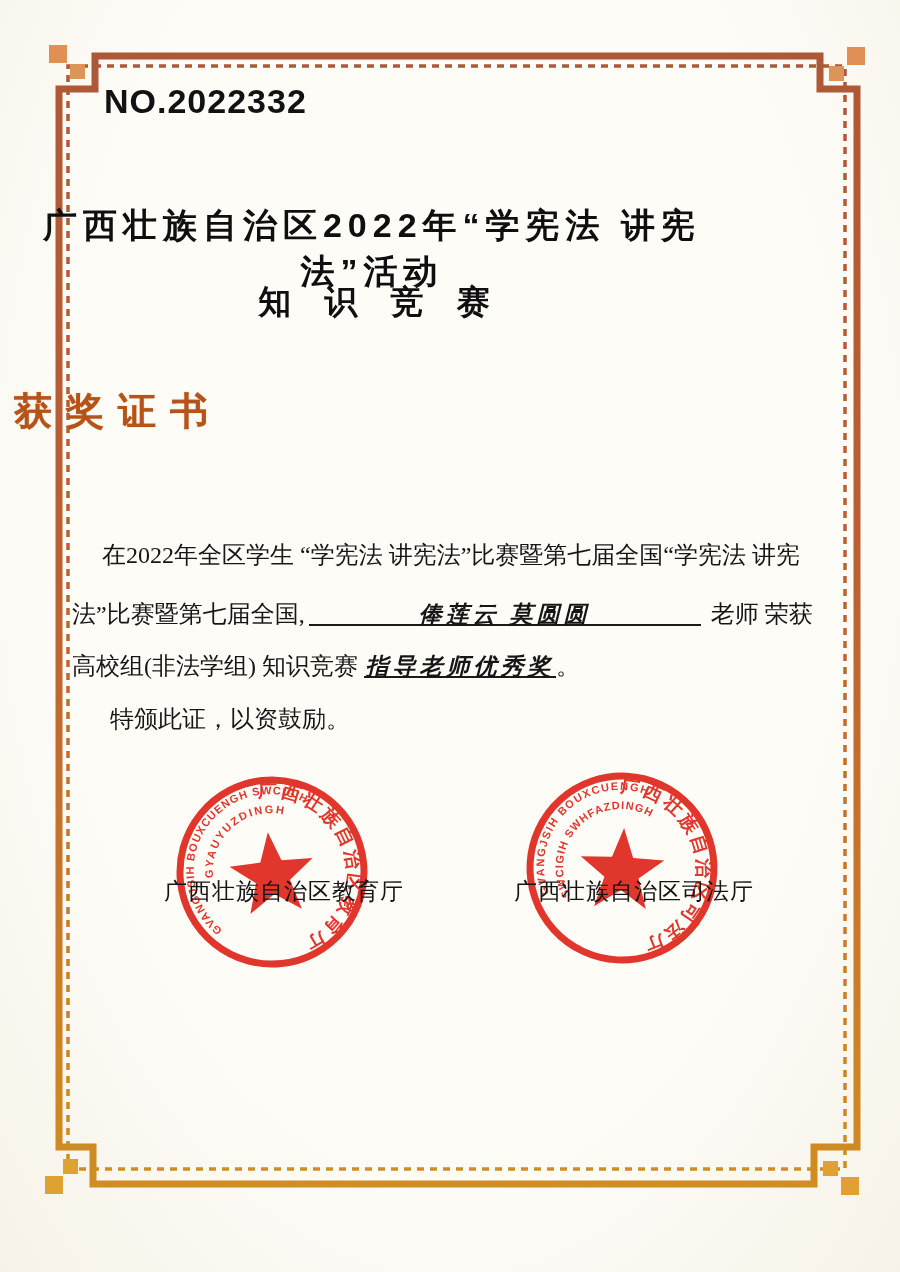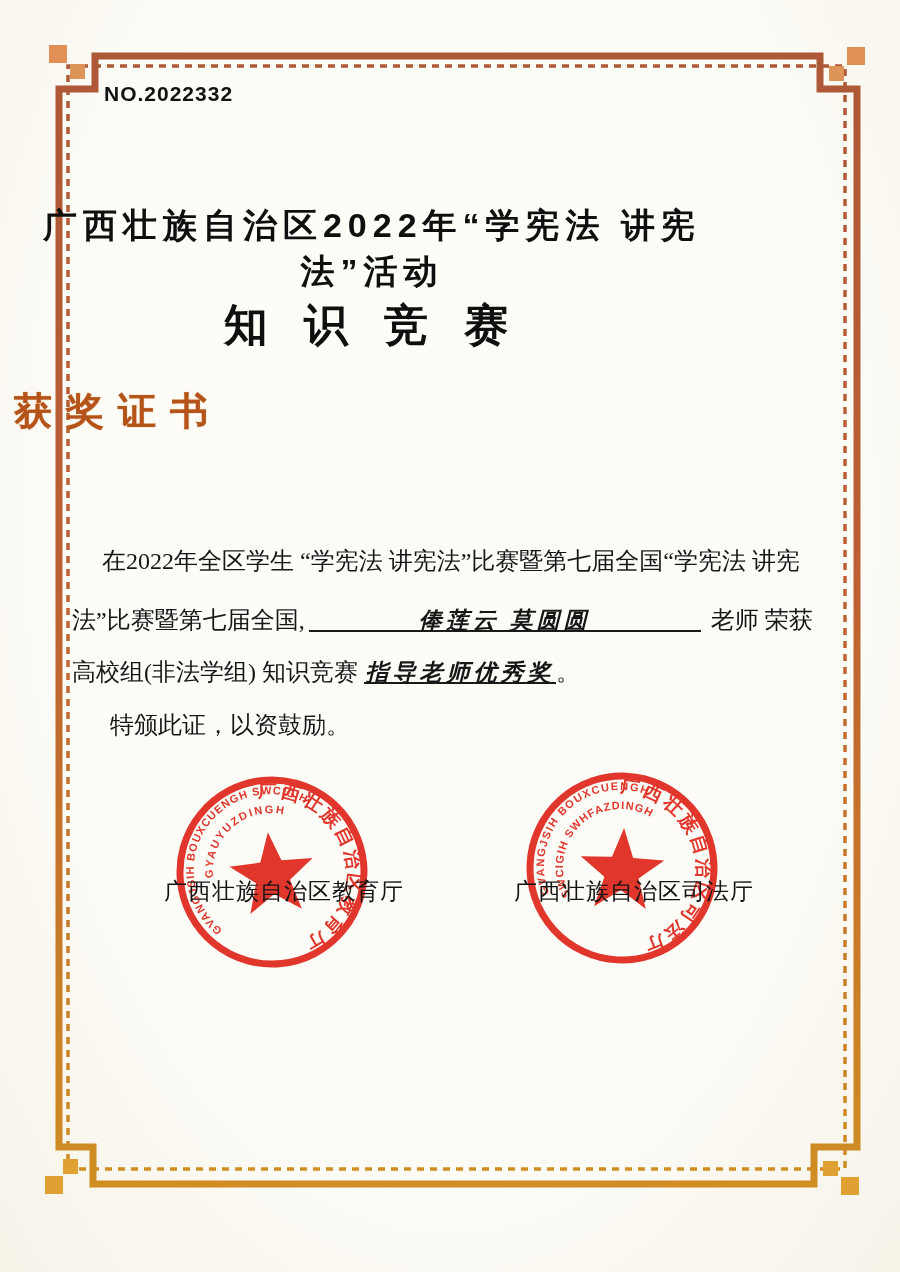--- a/index.html
+++ b/index.html
@@ -4,36 +4,36 @@
 <style>
   html,body{margin:0;padding:0;background:#e8e6e0;}
   .page{
     position:relative;width:900px;height:1272px;margin:0 auto;overflow:hidden;
     background:radial-gradient(ellipse at 50% 40%, #fdfcf7 60%, #f6f2e8 100%);
     font-family:"Liberation Serif","DejaVu Serif",serif;color:#1c1c1c;
   }
   .abs{position:absolute;}
   .cert-no{
     left:104px;top:82px;font-family:"Liberation Sans","DejaVu Sans",sans-serif;
-    font-weight:bold;font-size:21px;letter-spacing:1px;color:#121212;
+    font-weight:bold;font-size:34px;letter-spacing:1px;color:#121212;
   }
   .title{
     left:0;width:744px;text-align:center;
     font-family:"Liberation Sans","DejaVu Sans",sans-serif;
     font-weight:bold;color:#0f0f0f;
   }
   .title1{top:203px;font-size:34px;letter-spacing:6px;}
-  .title2{top:296px;font-size:44px;letter-spacing:12px;}
+  .title2{top:280px;font-size:33px;letter-spacing:12px;margin-left:8px;}
   .heading{
     left:0;top:386px;width:900px;text-align:left;
     font-family:"Liberation Sans","DejaVu Sans",sans-serif;
     font-weight:bold;font-size:38px;letter-spacing:14px;text-indent:14px;
     color:#b4541b;text-shadow:0 0 1px #c96a25;
   }
-  .body-text{font-size:24px;line-height:1;color:#161616;margin-top:6px;}
+  .body-text{font-size:24px;line-height:1;color:#161616;}
   .bline{position:absolute;left:72px;width:760px;white-space:nowrap;}
   .l1{top:543px;padding-left:30px;}
   .l2{top:600px;}
   .l3{top:652px;}
   .l4{top:707px;padding-left:38px;}
   .fill-line{
     display:inline-block;border-bottom:2px solid #1a1a1a;text-align:center;
     vertical-align:bottom;
   }
   .names{width:392px;margin-left:4px;margin-right:10px;}

